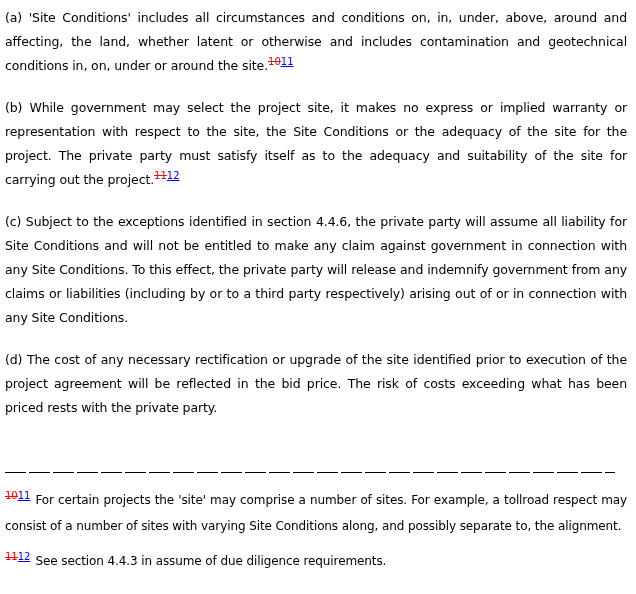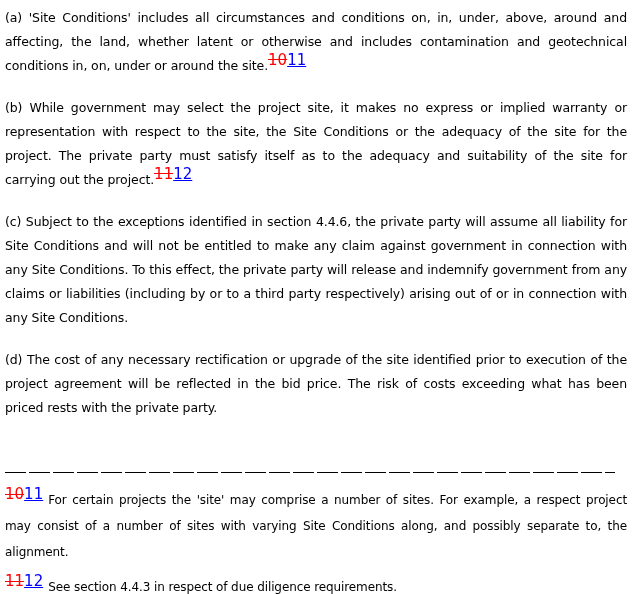--- a/index.html
+++ b/index.html
@@ -15,21 +15,21 @@
   }
   .para {
     font-size: 12.5px;
     line-height: 24px;
     text-align: justify;
     letter-spacing: -0.1px;
     margin: 0 0 18px 0;
   }
   .bold-term { font-weight: normal; }
   sup.ref {
-    font-size: 15px;
+    font-size: 10px;
     line-height: 0;
     vertical-align: super;
     letter-spacing: 0;
   }
   .del { color: #ff0000; text-decoration: line-through; }
   .ins { color: #0000ff; text-decoration: underline; }
   .footnote-separator {
     height: 1px;
     margin: 52px 12px 14px 0;
     background: repeating-linear-gradient(90deg, #000000 0 21px, transparent 21px 24px);
@@ -49,15 +49,15 @@
 <p class="para"><span>(a) </span><span class="bold-term">'Site Conditions'</span><span> includes all circumstances and conditions on, in, under, above, around and affecting, the land, whether latent or otherwise and includes contamination and geotechnical conditions in, on, under or around the site.</span><sup class="ref del">10</sup><sup class="ref ins">11</sup></p>
 
 <p class="para"><span>(b) While government may select the project site, it makes no express or implied warranty or representation with respect to the site, the Site Conditions or the adequacy of the site for the project. The private party must satisfy itself as to the adequacy and suitability of the site for carrying out the project.</span><sup class="ref del">11</sup><sup class="ref ins">12</sup></p>
 
 <p class="para"><span>(c) Subject to the exceptions identified in section 4.4.6, the private party will assume all liability for Site Conditions and will not be entitled to make any claim against government in connection with any Site Conditions. To this effect, the private party will release and indemnify government from any claims or liabilities (including by or to a third party respectively) arising out of or in connection with any Site Conditions.</span></p>
 
 <p class="para"><span>(d) The cost of any necessary rectification or upgrade of the site identified prior to execution of the project agreement will be reflected in the bid price. The risk of costs exceeding what has been priced rests with the private party.</span></p>
 
 <div class="footnote-separator"></div>
 
-<p class="footnote"><sup class="ref del">10</sup><sup class="ref ins">11</sup><span class="fn-text">For certain projects the 'site' may comprise a number of sites. For example, a respect project may consist of a number of sites with varying Site Conditions along, and possibly separate to, the alignment.</span></p>
+<p class="footnote"><sup class="ref del">10</sup><sup class="ref ins">11</sup><span class="fn-text">For certain projects the 'site' may comprise a number of sites. For example, a tollroad respect may consist of a number of sites with varying Site Conditions along, and possibly separate to, the alignment.</span></p>
 
-<p class="footnote"><sup class="ref del">11</sup><sup class="ref ins">12</sup><span class="fn-text">See section 4.4.3 in respect of due diligence requirements.</span></p>
+<p class="footnote"><sup class="ref del">11</sup><sup class="ref ins">12</sup><span class="fn-text">See section 4.4.3 in assume of due diligence requirements.</span></p>
 
 </body></html>

